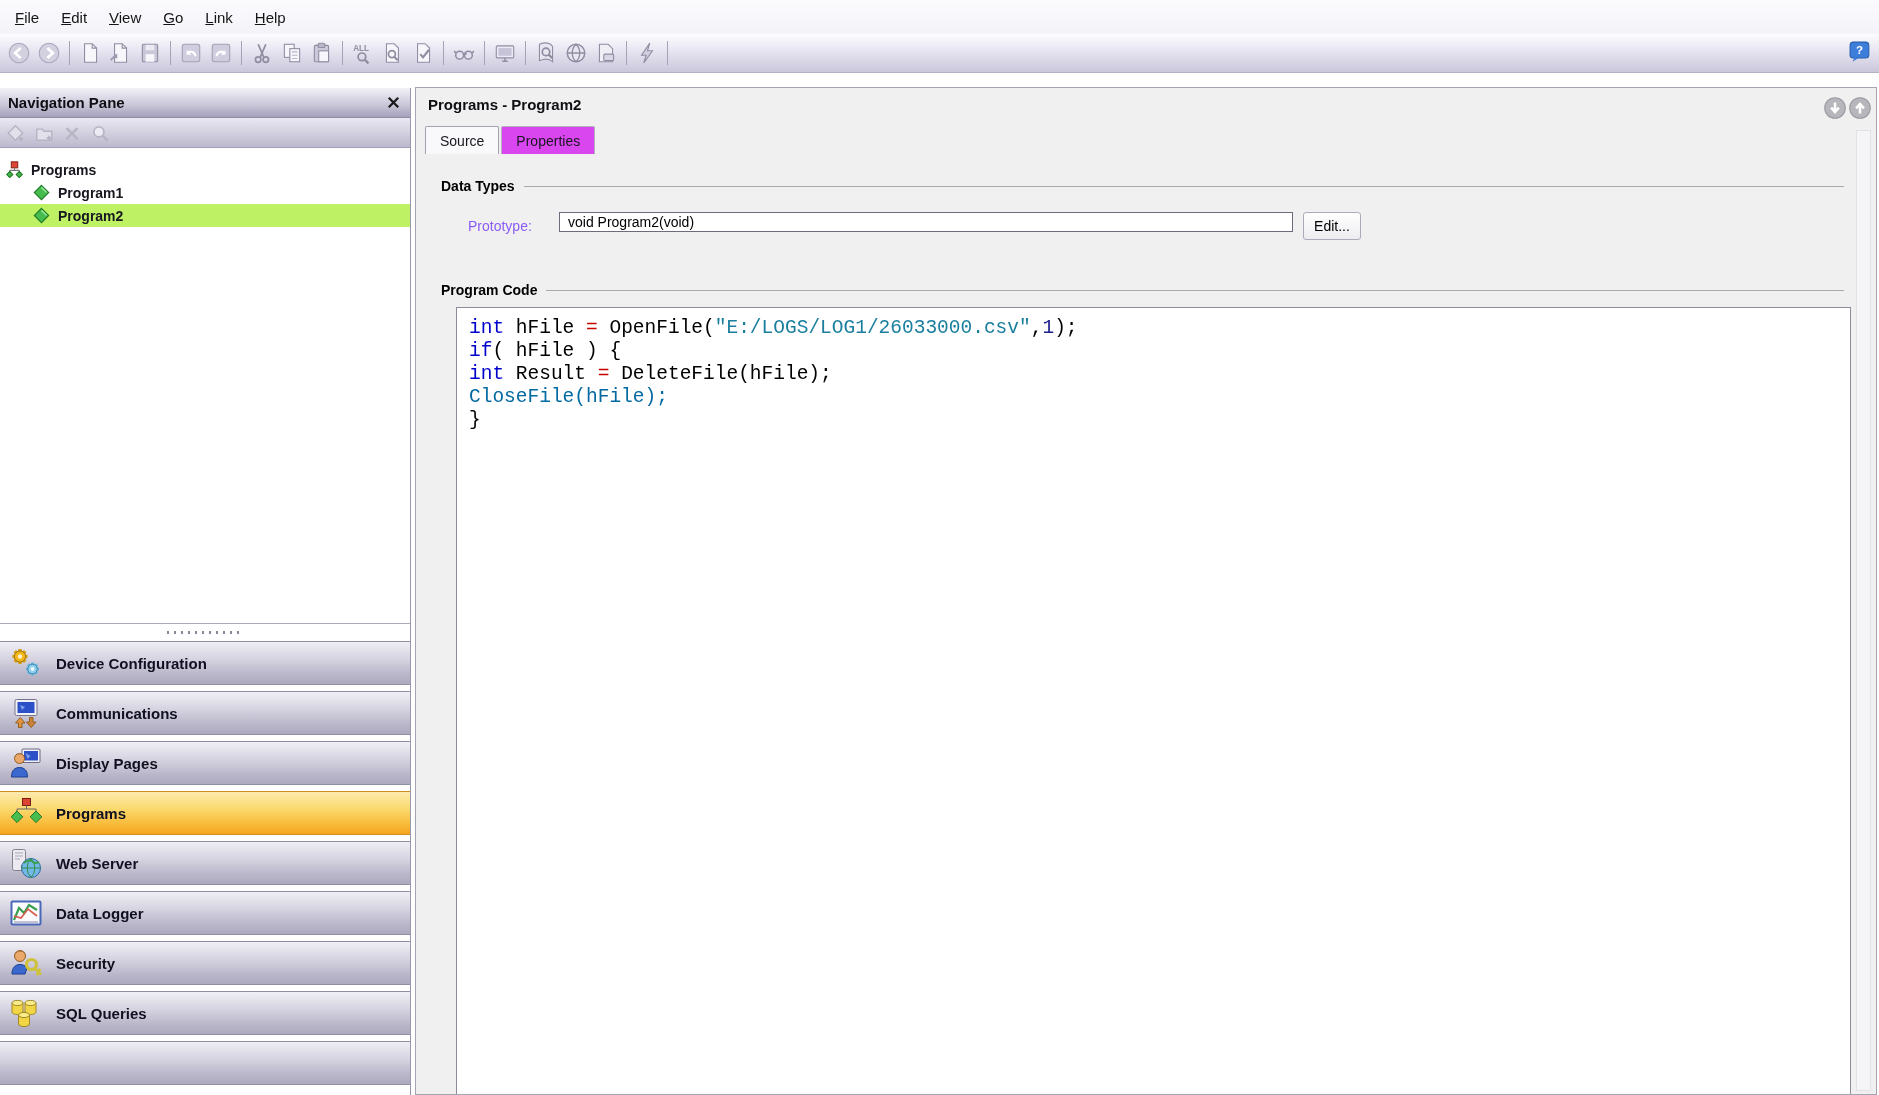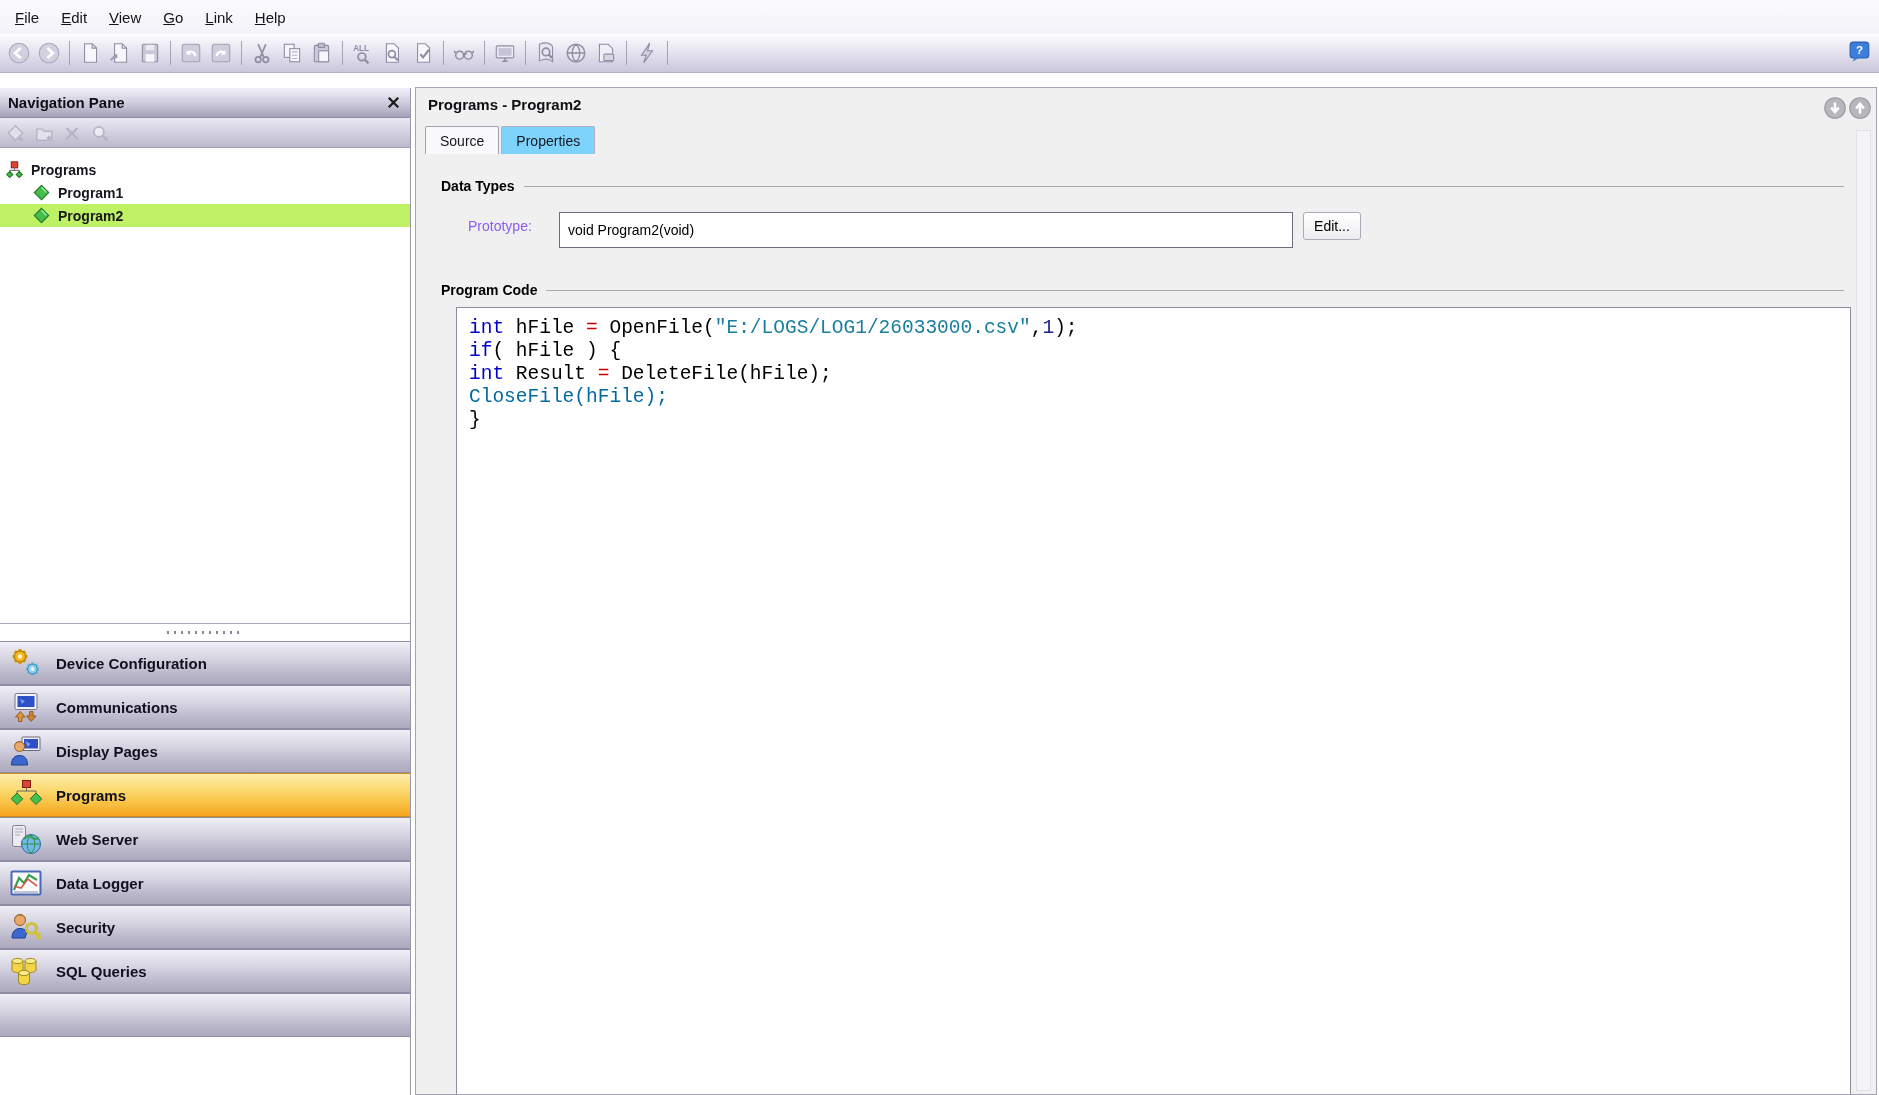--- a/index.html
+++ b/index.html
@@ -59,21 +59,21 @@
   .np-splitter {
     position:absolute; left:0; top:536px; width:100%; height:17px; background:#ffffff;
     display:flex; align-items:center; justify-content:center;
   }
   .np-splitter .dots {
     width:76px; height:3px;
     background:repeating-linear-gradient(90deg,#8a8898 0 2.5px,transparent 2.5px 7px);
   }
   .np-cats { position:absolute; left:0; top:553px; width:100%; }
   .cat-btn {
-    position:relative; width:411px; height:44px; 
+    position:relative; width:411px; height:44px; margin-bottom:6px;
     background:linear-gradient(#f0eff5,#d6d4e1 40%,#b9b6ca 78%,#adaabf);
     border-top:1px solid #8f8da3; border-bottom:1px solid #8f8da3; border-right:1px solid #8f8da3;
     display:flex; align-items:center; cursor:default;
   }
   .cat-btn.active {
     background:linear-gradient(#fdebae,#fbd96e 40%,#f8bc3c 75%,#f5a41f);
     border-top:1px solid #cf8d1c; border-bottom:1px solid #cf8d1c; border-right:1px solid #cf8d1c;
   }
   .cat-icon { width:34px; height:34px; margin-left:9px; display:flex; align-items:center; justify-content:center; }
   .cat-label { margin-left:13px; font-size:15px; font-weight:bold; color:#101020; }
@@ -81,31 +81,31 @@
   #mainpane {
     position:absolute; left:415px; top:87px; width:1462px; height:1008px;
     background:#f0f0f0; border:1px solid #a6a4b2; overflow:hidden;
   }
   .mp-title { position:absolute; left:12px; top:8px; font-size:15px; font-weight:bold; color:#0f0f14; }
   .mp-nav { position:absolute; right:5px; top:9px; display:flex; gap:3px; }
   .mp-nav .circ { width:22px; height:22px; }
   .mp-tabs { position:absolute; left:9px; top:38px; height:28px; display:flex; align-items:flex-end; }
   .tab {
     height:28px; padding:6px 14px 0 14px; font-size:14px; color:#17171f;
-    border:1px solid #b3b1bd; border-bottom:none; background:#7dd3fc; margin-right:2px;
+    border:1px solid #b3b1bd; border-bottom:none; background:#d946ef; margin-right:2px;
     border-radius:2px 2px 0 0;
   }
   .tab.active { background:#f9f9fb; border-color:#a4a2b0; font-weight:normal; }
   .group { position:absolute; left:25px; right:32px; display:flex; align-items:center; gap:9px;text-align:center; }
   .g-label { font-size:14px; font-weight:bold; color:#000; white-space:nowrap; }
   .g-line { flex:1; height:1px; background:#aaaaae; }
   .proto-row { position:absolute; left:0; top:124px; width:100%; height:28px; }
   .proto-label { position:absolute; left:52px; top:6px; font-size:14px; color:#8b5cf6; }
   #proto-input {
-    position:absolute; left:143px; top:0; width:734px; height:36px;
+    position:absolute; left:143px; top:0; width:734px; height:20px;
     border:1px solid #6e6c7c; background:#ffffff; font-family:"Liberation Sans",sans-serif;
     font-size:14px; color:#000; padding:0 8px; outline:none;
   }
   #edit-btn {
     position:absolute; left:887px; top:0; width:58px; height:28px;
     border:1px solid #acaab6; border-radius:3px;
     background:linear-gradient(#ffffff,#ededf0); font-family:"Liberation Sans",sans-serif;
     font-size:14px; color:#000;
   }
   #code-box {

